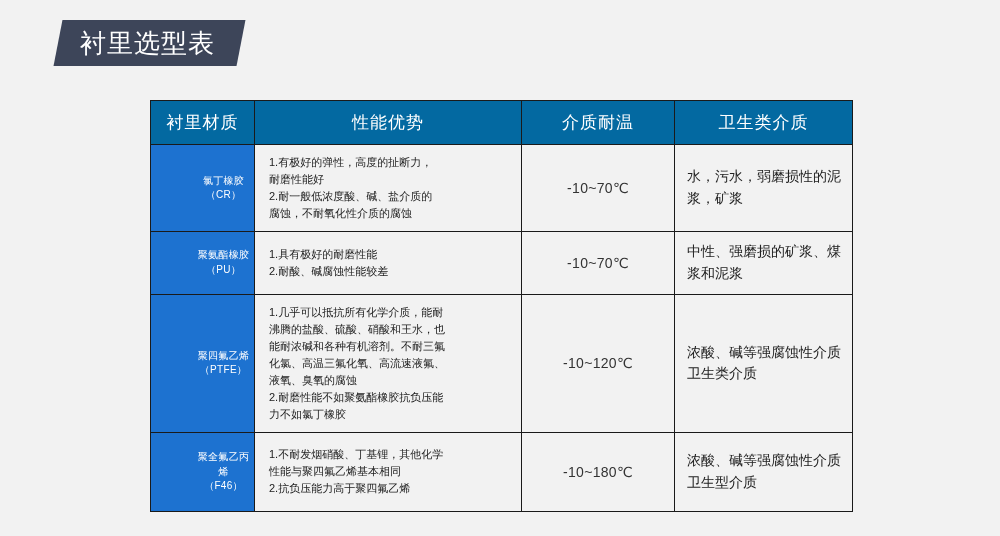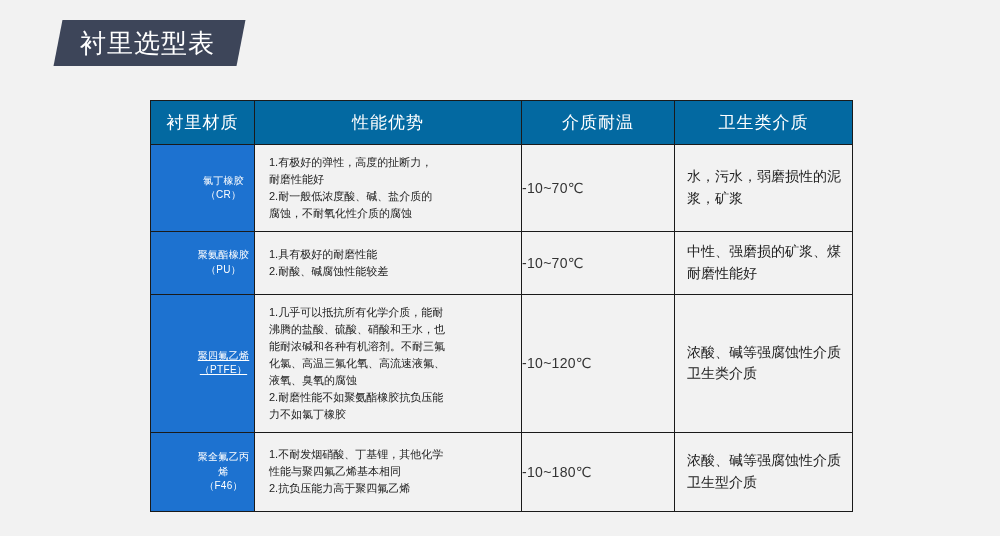--- a/index.html
+++ b/index.html
@@ -91,20 +91,21 @@
     line-height: 1.55;
     padding: 9px 12px 9px 14px;
     vertical-align: top;
     white-space: pre-line;
   }
 
   td.temp {
     background: #f2f2f2;
     color: #333333;
     font-size: 14px;
+    text-align: center;
     vertical-align: middle;
     letter-spacing: 0.3px;
   }
 
   td.usage {
     background: #f2f2f2;
     color: #222222;
     font-size: 14px;
     line-height: 1.55;
     padding: 9px 10px 9px 12px;
@@ -162,24 +163,24 @@
           <td class="usage">水，污水，弱磨损性的泥
 浆，矿浆</td>
         </tr>
         <tr class="r1">
           <td class="mat" style="white-space:pre-line;margin-top:32px;">聚氨酯橡胶
 （PU）</td>
           <td class="body-cell">1.具有极好的耐磨性能
 2.耐酸、碱腐蚀性能较差</td>
           <td class="temp">-10~70℃</td>
           <td class="usage">中性、强磨损的矿浆、煤
-耐磨性能好</td>
+浆和泥浆</td>
         </tr>
         <tr class="r2">
-          <td class="mat" style="white-space:pre-line;text-decoration:underline;">聚四氟乙烯
+          <td class="mat" style="white-space:pre-line;">聚四氟乙烯
 （PTFE）</td>
           <td class="body-cell">1.几乎可以抵抗所有化学介质，能耐
 沸腾的盐酸、硫酸、硝酸和王水，也
 能耐浓碱和各种有机溶剂。不耐三氟
 化氯、高温三氟化氧、高流速液氟、
 液氧、臭氧的腐蚀
 2.耐磨性能不如聚氨酯橡胶抗负压能
 力不如氯丁橡胶</td>
           <td class="temp">-10~120℃</td>
           <td class="usage">浓酸、碱等强腐蚀性介质

